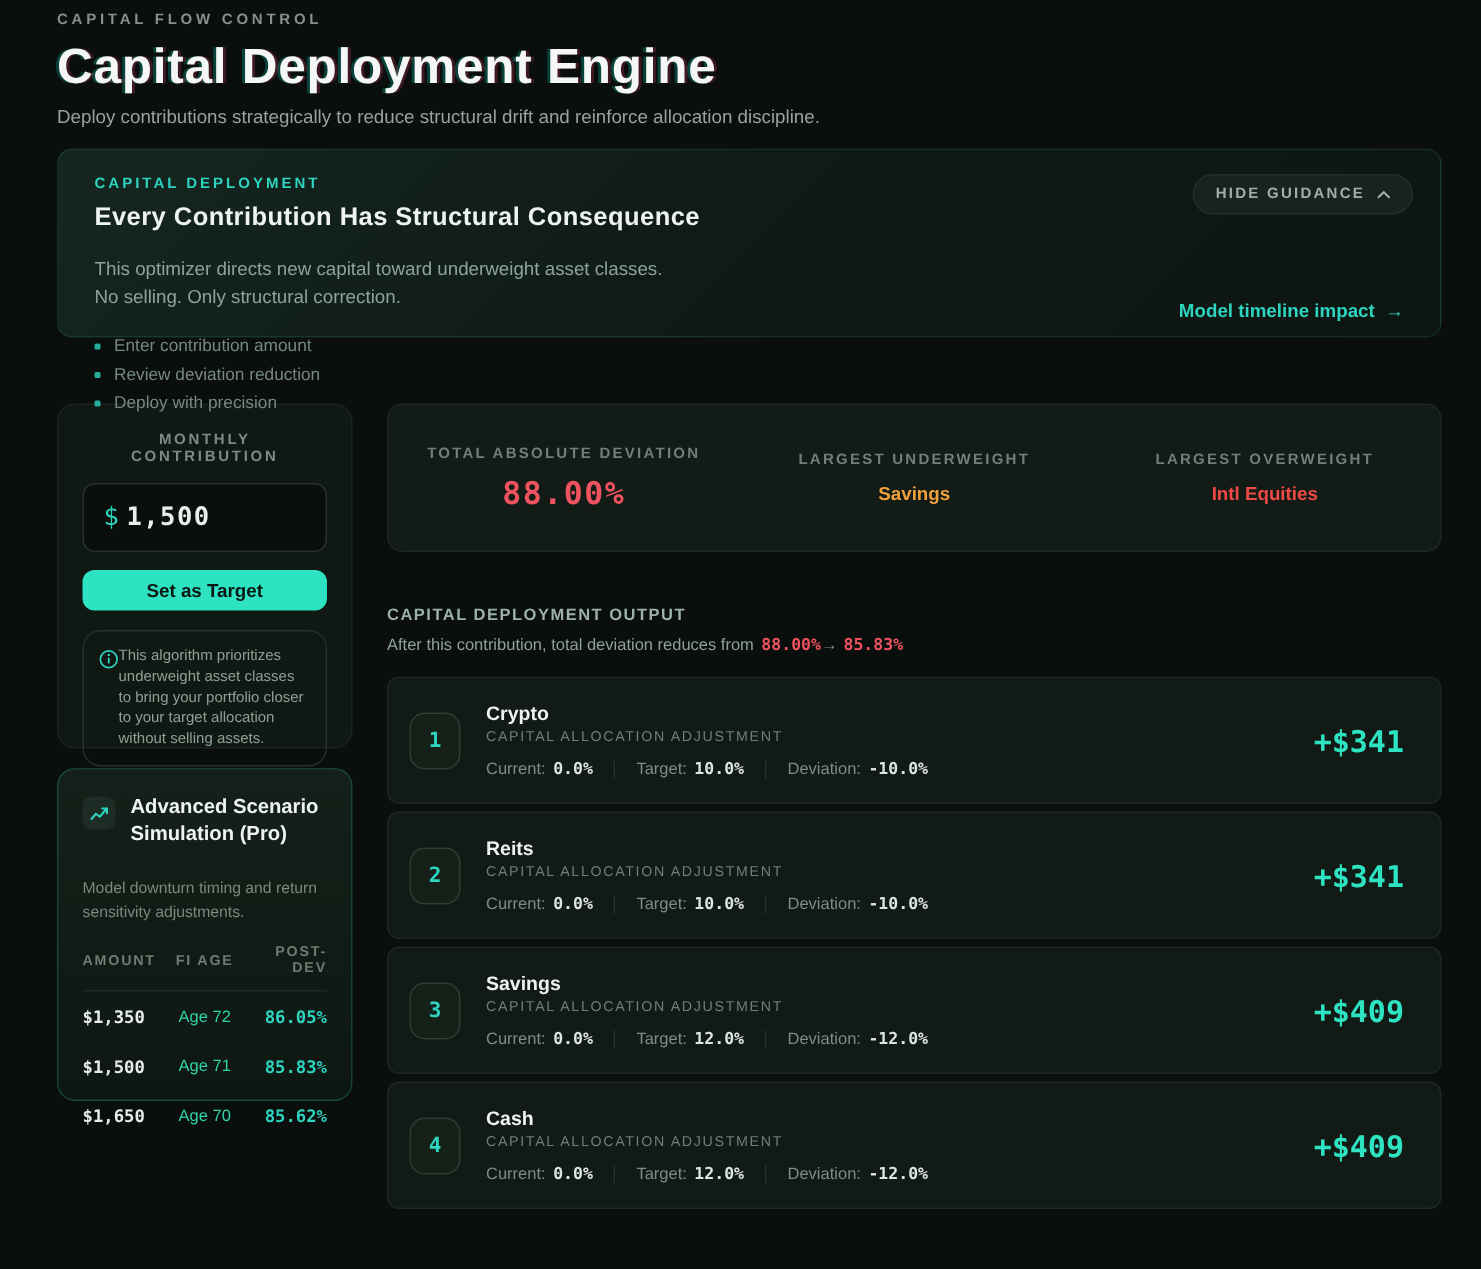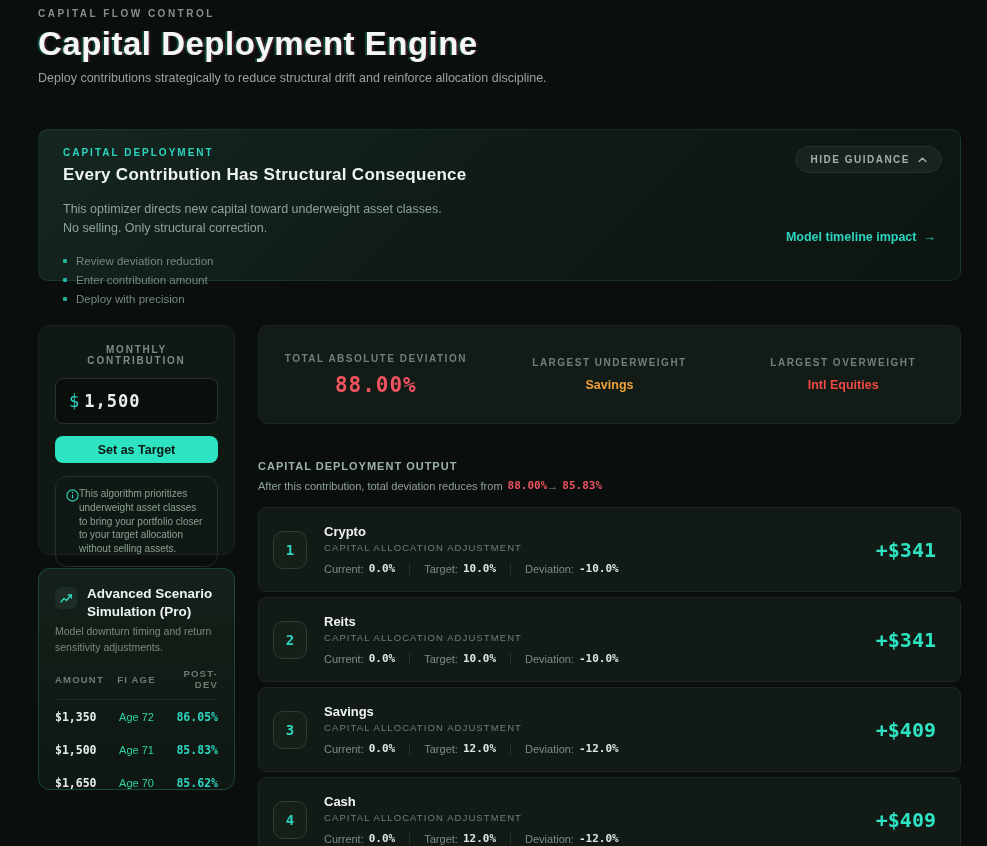--- a/index.html
+++ b/index.html
@@ -31,21 +31,21 @@
   
   .kicker{font-size:10px;font-weight:bold;letter-spacing:2.5px;color:#86918c;}
   .page-title{
     margin-top:6px;font-size:33px;font-weight:bold;color:#f4f7f6;letter-spacing:.5px;
     text-shadow:2px 0 0 rgba(255,70,110,.22), -2px 0 0 rgba(0,255,214,.22);
   }
   .page-sub{margin-top:8px;font-size:12.5px;color:#97a39d;}
 
   
   .guidance{
-    position:relative;margin-top:44px;height:152px;border-radius:10px;
+    position:relative;margin-top:14px;height:126px;border-radius:10px;
     background:linear-gradient(135deg,#152620 0%,#101b16 45%,#0d1511 100%);
     border:1px solid rgba(94,234,212,.10);
     padding:17px 24px;
   }
   .g-kicker{font-size:10px;font-weight:bold;letter-spacing:2px;color:var(--accent);}
   .g-headline{margin-top:7px;font-size:17px;font-weight:bold;color:#eef3f1;letter-spacing:.3px;}
   .g-body{margin-top:15px;font-size:12.5px;line-height:19px;color:var(--muted);}
   .g-bullets{margin-top:13px;list-style:none;}
   .g-bullets li{display:flex;align-items:center;font-size:11.5px;color:var(--muted2);height:19px;}
   .dot{width:4px;height:4px;border-radius:1px;background:var(--accent);opacity:.8;margin-right:9px;flex:0 0 auto;}
@@ -97,21 +97,21 @@
   
   .scenario-card{
     margin-top:13px;height:222px;border-radius:12px;
     background:linear-gradient(180deg,#142019 0%,#0e1712 100%);
     border:1px solid rgba(45,212,191,.22);
     padding:16px 16px;
   }
   .s-head{display:flex;gap:10px;align-items:flex-start;}
   .s-icon{width:22px;height:22px;border-radius:6px;background:#1d2d26;display:grid;place-items:center;flex:0 0 auto;margin-top:2px;}
   .s-title{font-size:13.5px;font-weight:bold;line-height:18px;color:#eef3f1;}
-  .s-sub{margin-top:2px;font-size:10.5px;line-height:16px;color:#79897f;}
+  .s-sub{margin-top:19px;font-size:10.5px;line-height:16px;color:#79897f;}
   .s-table{margin-top:13px;}
   .s-cols,.s-row{display:grid;grid-template-columns:1fr 1fr 1fr;align-items:center;}
   .s-cols span{font-size:9.5px;font-weight:bold;letter-spacing:1.2px;color:#6d7d74;}
   .s-cols span:nth-child(2){text-align:center;}
   .s-cols span:nth-child(3){text-align:right;}
   .s-divider{border-bottom:1px solid #1e2b24;margin-top:9px;}
   .s-row{padding:10px 0 9px;}
   .s-amount{font-size:11.5px;font-weight:bold;color:#e6ecea;}
   .s-age{font-size:11px;text-align:center;color:#2fd3a8;}
   .s-post{font-size:11.5px;font-weight:bold;text-align:right;color:var(--accent);}
@@ -169,25 +169,25 @@
   <section class="guidance">
     <div class="g-kicker">CAPITAL DEPLOYMENT</div>
     <h2 class="g-headline">Every Contribution Has Structural Consequence</h2>
     <div class="g-body">
       <div>This optimizer directs new capital toward underweight asset classes.</div>
       <div>No selling. Only structural correction.</div>
     </div>
     <ul class="g-bullets">
       <li>
           <span class="dot"></span>
-          <span>Review deviation reduction</span>
+          <span>Enter contribution amount</span>
         </li>
       <li>
           <span class="dot"></span>
-          <span>Enter contribution amount</span>
+          <span>Review deviation reduction</span>
         </li>
       <li>
           <span class="dot"></span>
           <span>Deploy with precision</span>
         </li>
     </ul>
     <button class="hide-pill">
       <span>HIDE GUIDANCE</span>
       <svg width="9" height="6" viewBox="0 0 9 6">
           <path d="M1 4.5 L4.5 1.2 L8 4.5" stroke="#9fb0a9" stroke-width="1.4" fill="none" stroke-linecap="round"></path>

